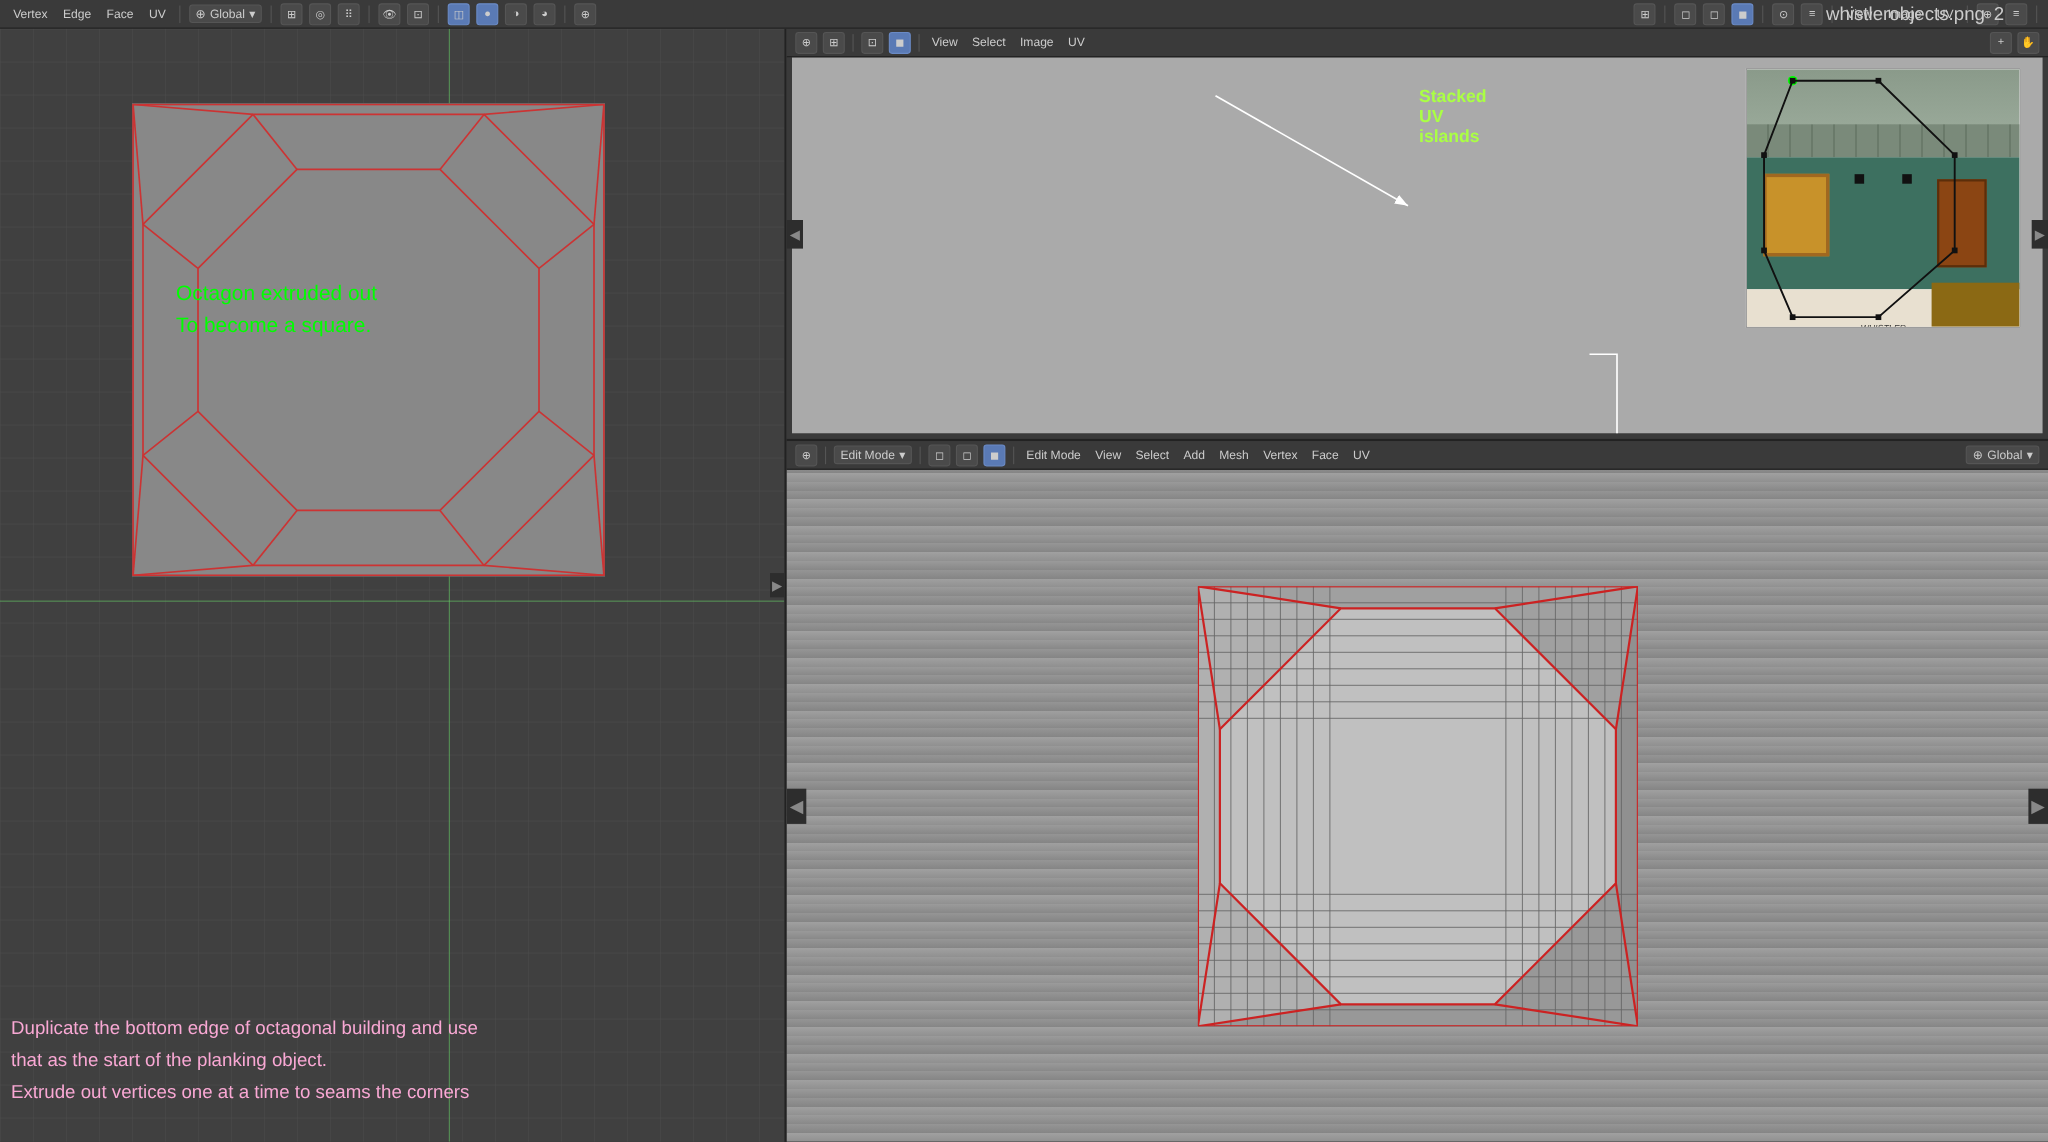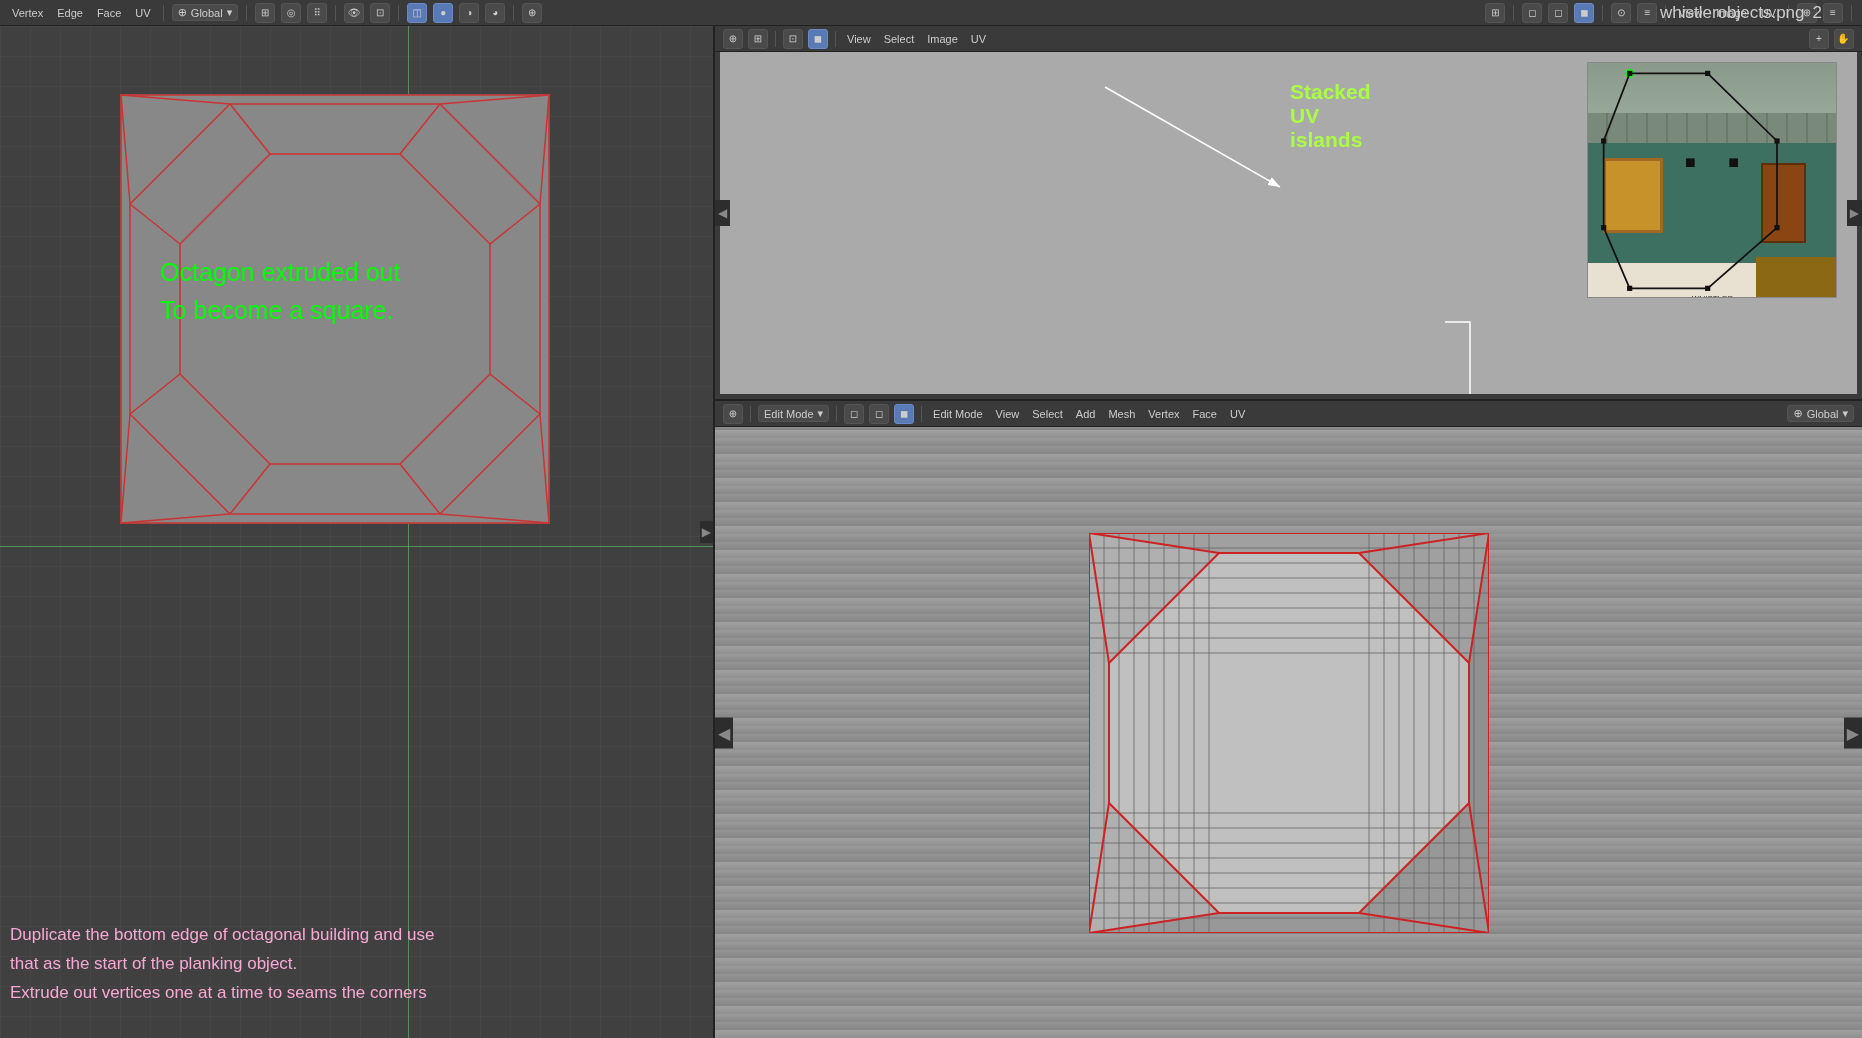--- a/index.html
+++ b/index.html
@@ -118,21 +118,21 @@
       width: 100%;
       height: 100%;
     }
 
     
     .uv-island-text {
       position: absolute;
       top: 160px;
       left: 40px;
       color: #00ff00;
-      font-size: 25px;
+      font-size: 19px;
       line-height: 1.5;
       pointer-events: none;
     }
 
     
     .bottom-text {
       position: absolute;
       bottom: 30px;
       left: 10px;
       color: #f9a8d4;
@@ -198,21 +198,21 @@
       background: #555;
       overflow: hidden;
     }
 
     
     .annotation-label {
       position: absolute;
       top: 10px;
       left: 280px;
       color: #aaff44;
-      font-size: 21px;
+      font-size: 16px;
       font-weight: bold;
       pointer-events: none;
     }
 
     
     .building-photo {
       position: absolute;
       top: 10px;
       right: 20px;
       width: 250px;

